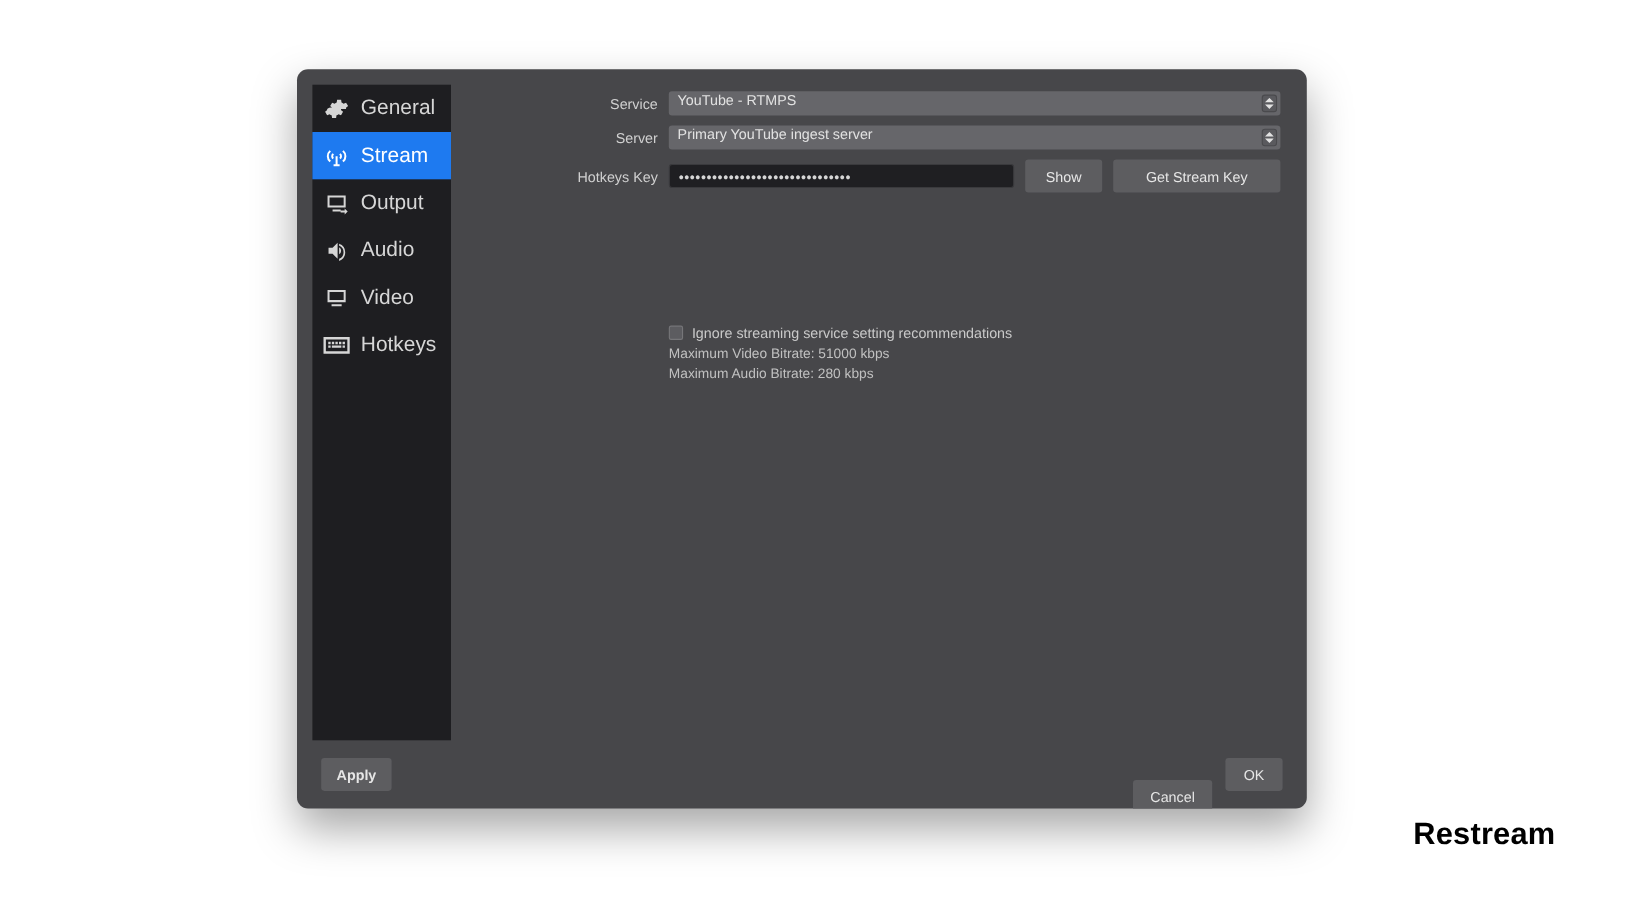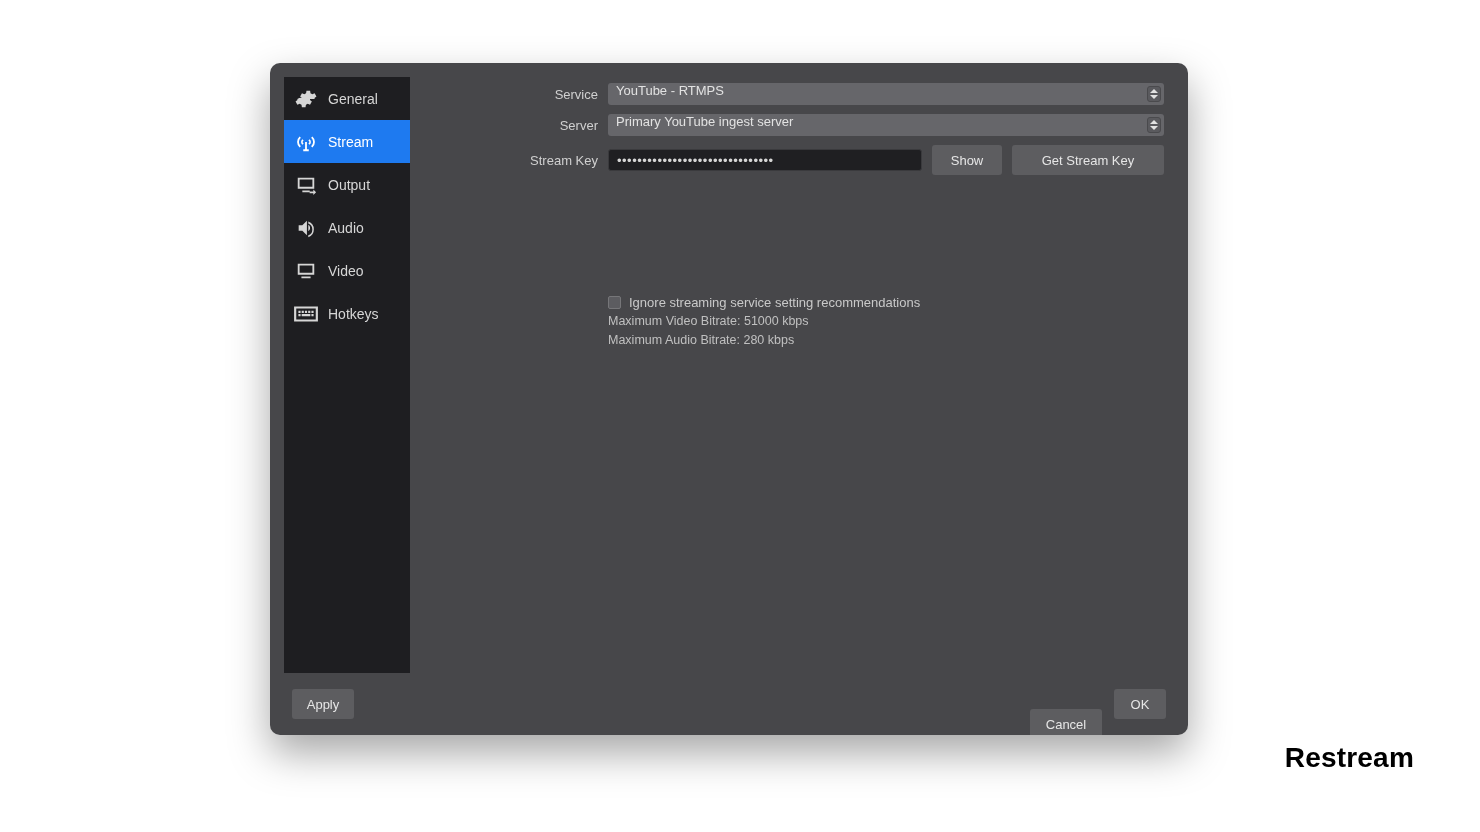--- a/index.html
+++ b/index.html
@@ -49,21 +49,21 @@
   .side-item.active {
     background: #1e7af0;
     color: #fff;
   }
   .side-item .icon {
     width: 28px;
     display: flex;
     align-items: center;
     justify-content: center;
   }
-  .side-item .label { font-size: 14px; }
+  .side-item .label { font-size: 19px; }
   .content {
     flex: 1;
     padding: 20px 24px 12px 18px;
     display: flex;
     flex-direction: column;
   }
   .form-rows {
     display: flex;
     flex-direction: column;
     gap: 9px;
@@ -153,21 +153,21 @@
     align-items: center;
     padding: 0 22px 14px 22px;
     gap: 12px;
   }
   .footer .spacer { flex: 1; }
   .footer .btn {
     height: 22px;
     min-width: 52px;
     background: #5d5d60;
   }
-  .footer .btn.apply { min-width: 62px; }
+  .footer .btn.apply { min-width: 62px; font-weight: bold; }
   .footer .btn.cancel { min-width: 72px; margin-top: 40px; }
   .footer .btn.ok { min-width: 52px; }
   .watermark {
     position: absolute;
     right: 66px;
     bottom: 58px;
     font-weight: 800;
     font-size: 28px;
     color: #000;
     letter-spacing: 0.2px;
@@ -265,21 +265,21 @@
                   <path d="M4 0L0 4h8L4 0z"></path>
                 </svg>
               <svg width="8" height="5" viewBox="0 0 8 5">
                   <path d="M4 5L0 1h8L4 5z"></path>
                 </svg>
             </span>
           </div>
         </div>
 
         <div class="row">
-          <div class="row-lbl">Stream Key</div>
+          <div class="row-lbl">Hotkeys Key</div>
           <div class="input" style="flex:1">
             <span>•••••••••••••••••••••••••••••••</span>
           </div>
           <div class="btn" style="width:70px">Show</div>
           <div class="btn" style="width:152px">Get Stream Key</div>
         </div>
 
       </div>
 
       <div style="height:120px"></div>

